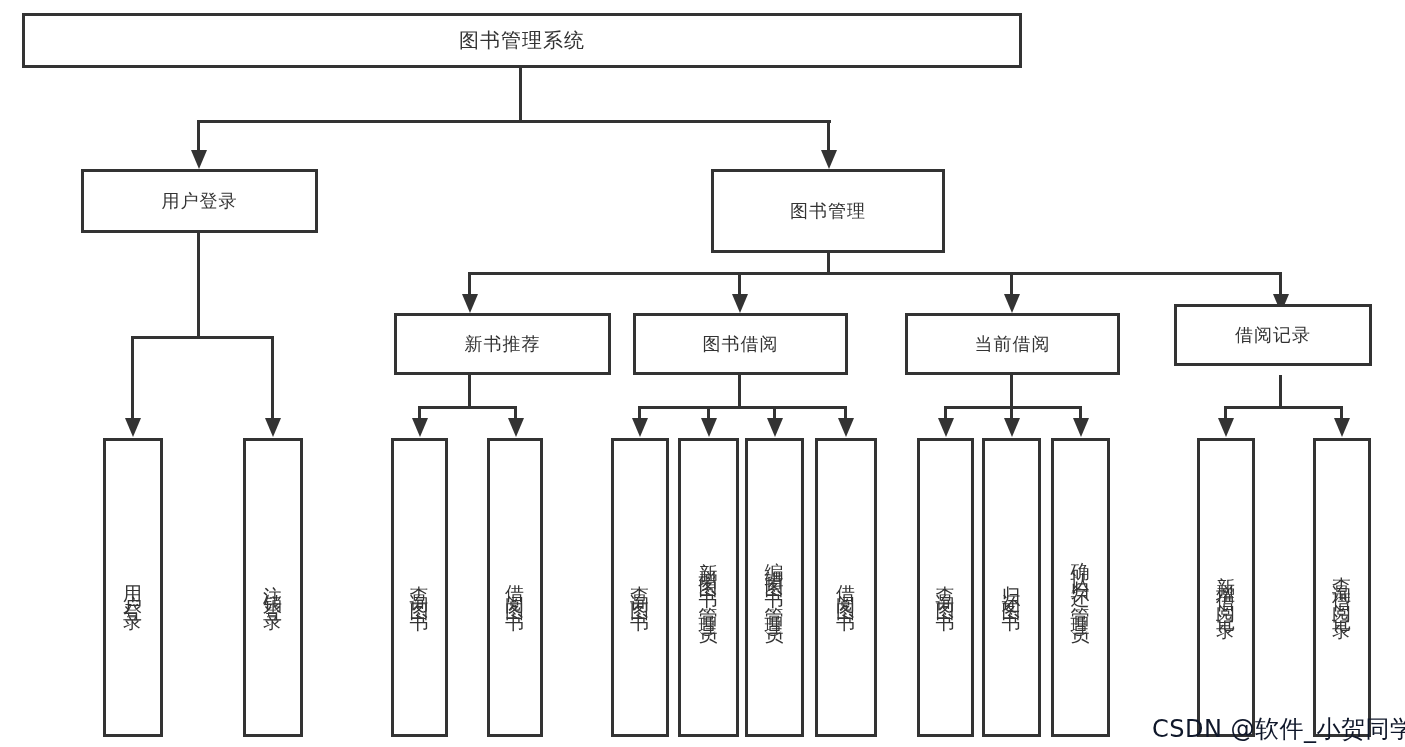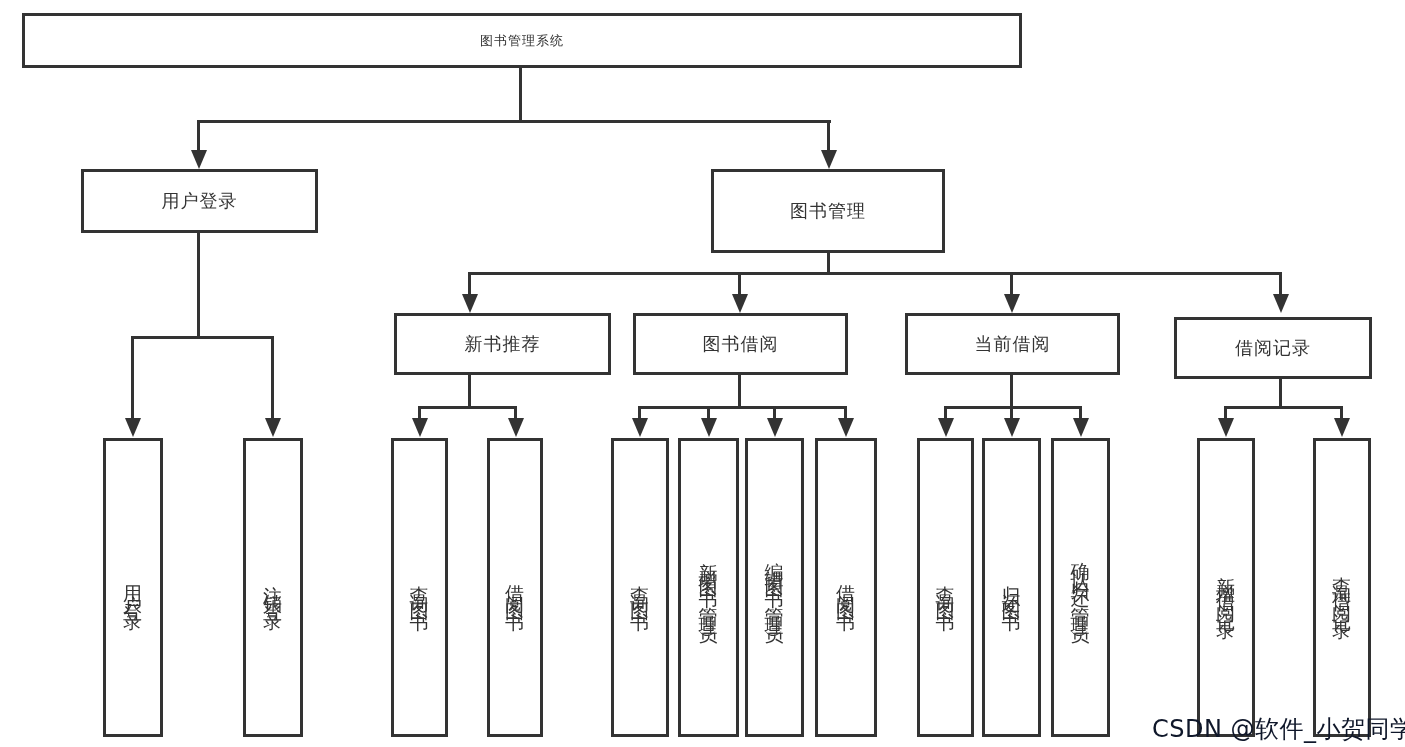--- a/index.html
+++ b/index.html
@@ -6,21 +6,21 @@
   .canvas {
     position:relative; width:1405px; height:747px; background:#ffffff;
     font-family:"DejaVu Sans","Liberation Sans",sans-serif;
     color:#333333; overflow:hidden;
   }
   .box {
     position:absolute; box-sizing:border-box; background:#ffffff;
     border:3px solid #333333; display:flex; align-items:center; justify-content:center;
     font-size:18px; letter-spacing:1px; color:#333333; z-index:2;
   }
-  .root-box { font-size:13px; }
+  .root-box { font-size:20px; }
   .vbox { top:438px; height:299px; padding:4px 0; }
   .vbox .vtext {
     writing-mode:vertical-lr; text-orientation:mixed;
     font-size:19px; letter-spacing:9px; line-height:1;
   }
   .vline, .hline { position:absolute; background:#333333; z-index:1; }
   .vline { width:3px; }
   .hline { height:3px; }
   .ahead {
     position:absolute; width:0; height:0; z-index:1;
@@ -75,21 +75,21 @@
 
   <div class="box" style="left:362px; top:313px; width:217px; height:62px;margin-left:32px;">
     <span>新书推荐</span>
   </div>
   <div class="box" style="left:905px; top:313px; width:215px; height:62px;">
     <span>当前借阅</span>
   </div>
   <div class="box" style="left:633px; top:313px; width:215px; height:62px;">
     <span>图书借阅</span>
   </div>
-  <div class="box" style="left:1174px; top:317px; width:198px; height:62px;">
+  <div class="box" style="left:1174px; top:304px; width:198px; height:62px;">
     <span>借阅记录</span>
   </div>
 
   <div class="vline" style="left:468px; top:375px; height:33px;"></div>
   <div class="hline" style="left:418px; top:406px; width:99px;"></div>
   <div class="vline" style="left:418px; top:406px; height:14px;"></div>
   <div class="ahead" style="left:412px; top:418px;"></div>
   <div class="vline" style="left:514px; top:406px; height:14px;"></div>
   <div class="ahead" style="left:508px; top:418px;"></div>
 

